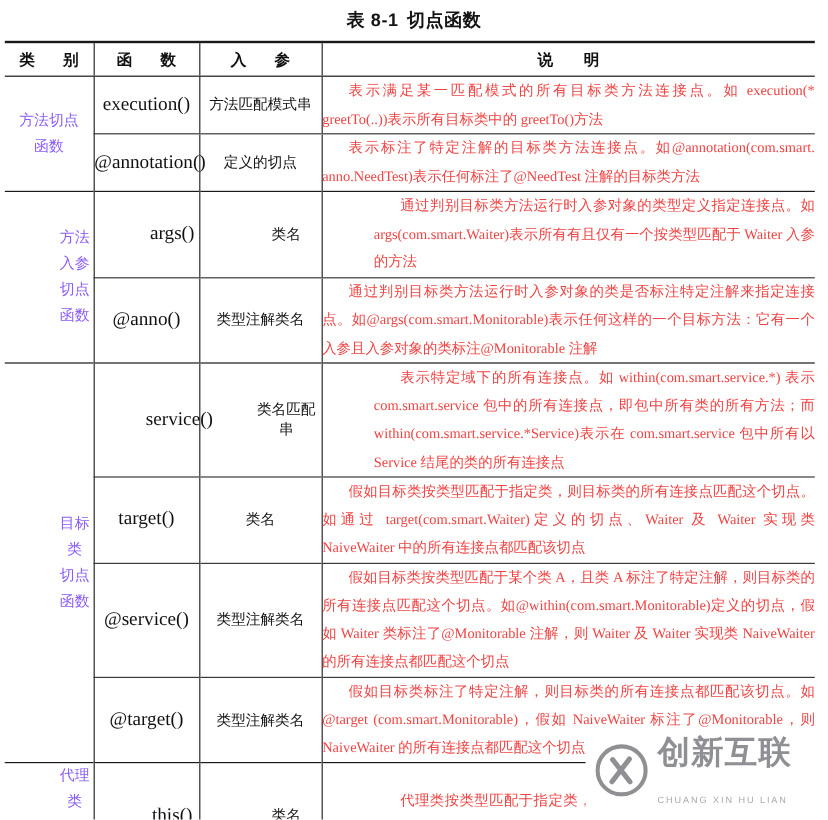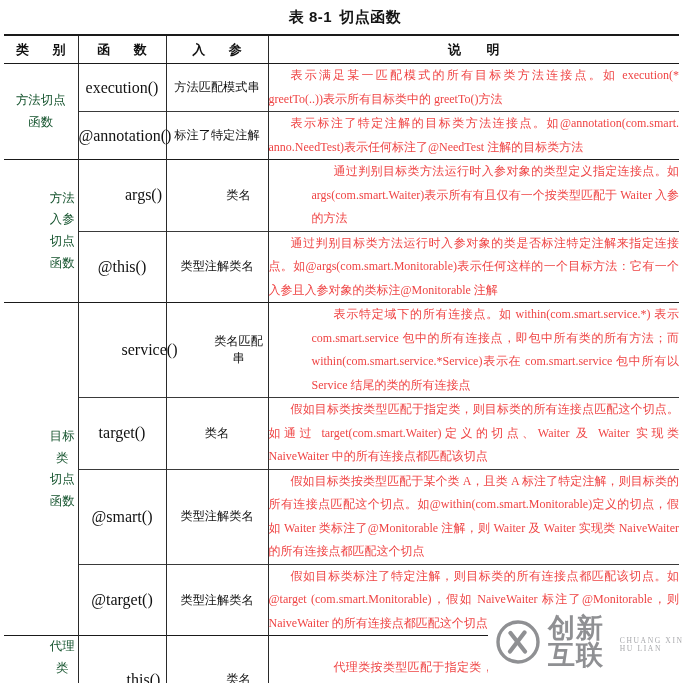--- a/index.html
+++ b/index.html
@@ -84,21 +84,21 @@
   }
   thead th .sp { letter-spacing: 10px; padding-left: 10px; }
   thead th.desc .sp { letter-spacing: 11px; padding-left: 11px; }
 
   
   td.cat {
     text-align: center;
     font-size: 12.4px;
     font-family: "Liberation Sans", "DejaVu Sans", sans-serif;
     line-height: 1.75;
-    color: #14532d;
+    color: #8b5cf6;
   }
   td.cat .l { display: block; }
   td.fn {
     text-align: center;
     font-size: 16px;
     font-family: "Liberation Serif", "DejaVu Serif", serif;
     color: #111;
   }
   td.arg {
     text-align: center;
@@ -137,34 +137,34 @@
     gap: 8px;
     padding-left: 8px;
     box-sizing: border-box;
     pointer-events: none;
   }
   .wm-logo {
     width: 44px; height: 44px;
     flex: 0 0 44px;
     position: relative;
   }
-  .wm-text { display: flex; flex-direction: row; line-height: 1; }
+  .wm-text { display: flex; flex-direction: column; line-height: 1; }
   .wm-cn {
     font-size: 27px;
     font-weight: 700;
     color: #8f9093;
     letter-spacing: 1px;
     font-family: "Liberation Sans", "DejaVu Sans", sans-serif;
   }
   .wm-en {
     font-size: 7.6px;
     color: #a9aaad;
     letter-spacing: 1.6px;
     margin-top: 22px;
-    font-family: Liberation Serif, serif;
+    font-family: Liberation Sans, sans-serif;
   }
 </style>
 </head>
 <body>
 
 <div class="caption">
   <span class="cap-no">表 8-1</span><span>切点函数</span>
 </div>
 
 <div class="tbl-wrap">
@@ -201,55 +201,55 @@
         <td class="cat" rowspan="2">
           <span class="l">方法切点</span>
           <span class="l">函数</span>
         </td>
         <td class="fn">execution()</td>
         <td class="arg">方法匹配模式串</td>
         <td class="desc">表示满足某一匹配模式的所有目标类方法连接点。如 execution(* greetTo(..))表示所有目标类中的 greetTo()方法</td>
       </tr>
       <tr class="sub">
         <td class="fn">@annotation()</td>
-        <td class="arg">标注了特定注解</td>
+        <td class="arg">定义的切点</td>
         <td class="desc">表示标注了特定注解的目标类方法连接点。如@annotation(com.smart. anno.NeedTest)表示任何标注了@NeedTest 注解的目标类方法</td>
       </tr>
 
       <tr class="grp">
         <td class="cat" rowspan="2">
           <span class="l">方法入参</span>
           <span class="l">切点函数</span>
         </td>
         <td class="fn">args()</td>
         <td class="arg">类名</td>
         <td class="desc">通过判别目标类方法运行时入参对象的类型定义指定连接点。如 args(com.smart.Waiter)表示所有有且仅有一个按类型匹配于 Waiter 入参的方法</td>
       </tr>
       <tr class="sub">
-        <td class="fn">@this()</td>
+        <td class="fn">@anno()</td>
         <td class="arg">类型注解类名</td>
         <td class="desc">通过判别目标类方法运行时入参对象的类是否标注特定注解来指定连接点。如@args(com.smart.Monitorable)表示任何这样的一个目标方法：它有一个入参且入参对象的类标注@Monitorable 注解</td>
       </tr>
 
       <tr class="grp">
         <td class="cat" rowspan="4">
           <span class="l">目标类</span>
           <span class="l">切点函数</span>
         </td>
         <td class="fn">service()</td>
         <td class="arg">类名匹配串</td>
         <td class="desc">表示特定域下的所有连接点。如 within(com.smart.service.*) 表示 com.smart.service 包中的所有连接点，即包中所有类的所有方法；而 within(com.smart.service.*Service)表示在 com.smart.service 包中所有以 Service 结尾的类的所有连接点</td>
       </tr>
       <tr class="sub">
         <td class="fn">target()</td>
         <td class="arg">类名</td>
         <td class="desc">假如目标类按类型匹配于指定类，则目标类的所有连接点匹配这个切点。如通过 target(com.smart.Waiter)定义的切点、Waiter 及 Waiter 实现类 NaiveWaiter 中的所有连接点都匹配该切点</td>
       </tr>
       <tr class="sub">
-        <td class="fn">@smart()</td>
+        <td class="fn">@service()</td>
         <td class="arg">类型注解类名</td>
         <td class="desc">假如目标类按类型匹配于某个类 A，且类 A 标注了特定注解，则目标类的所有连接点匹配这个切点。如@within(com.smart.Monitorable)定义的切点，假如 Waiter 类标注了@Monitorable 注解，则 Waiter 及 Waiter 实现类 NaiveWaiter 的所有连接点都匹配这个切点</td>
       </tr>
       <tr class="sub">
         <td class="fn">@target()</td>
         <td class="arg">类型注解类名</td>
         <td class="desc">假如目标类标注了特定注解，则目标类的所有连接点都匹配该切点。如@target (com.smart.Monitorable)，假如 NaiveWaiter 标注了@Monitorable，则 NaiveWaiter 的所有连接点都匹配这个切点</td>
       </tr>
 
       <tr class="grp">

